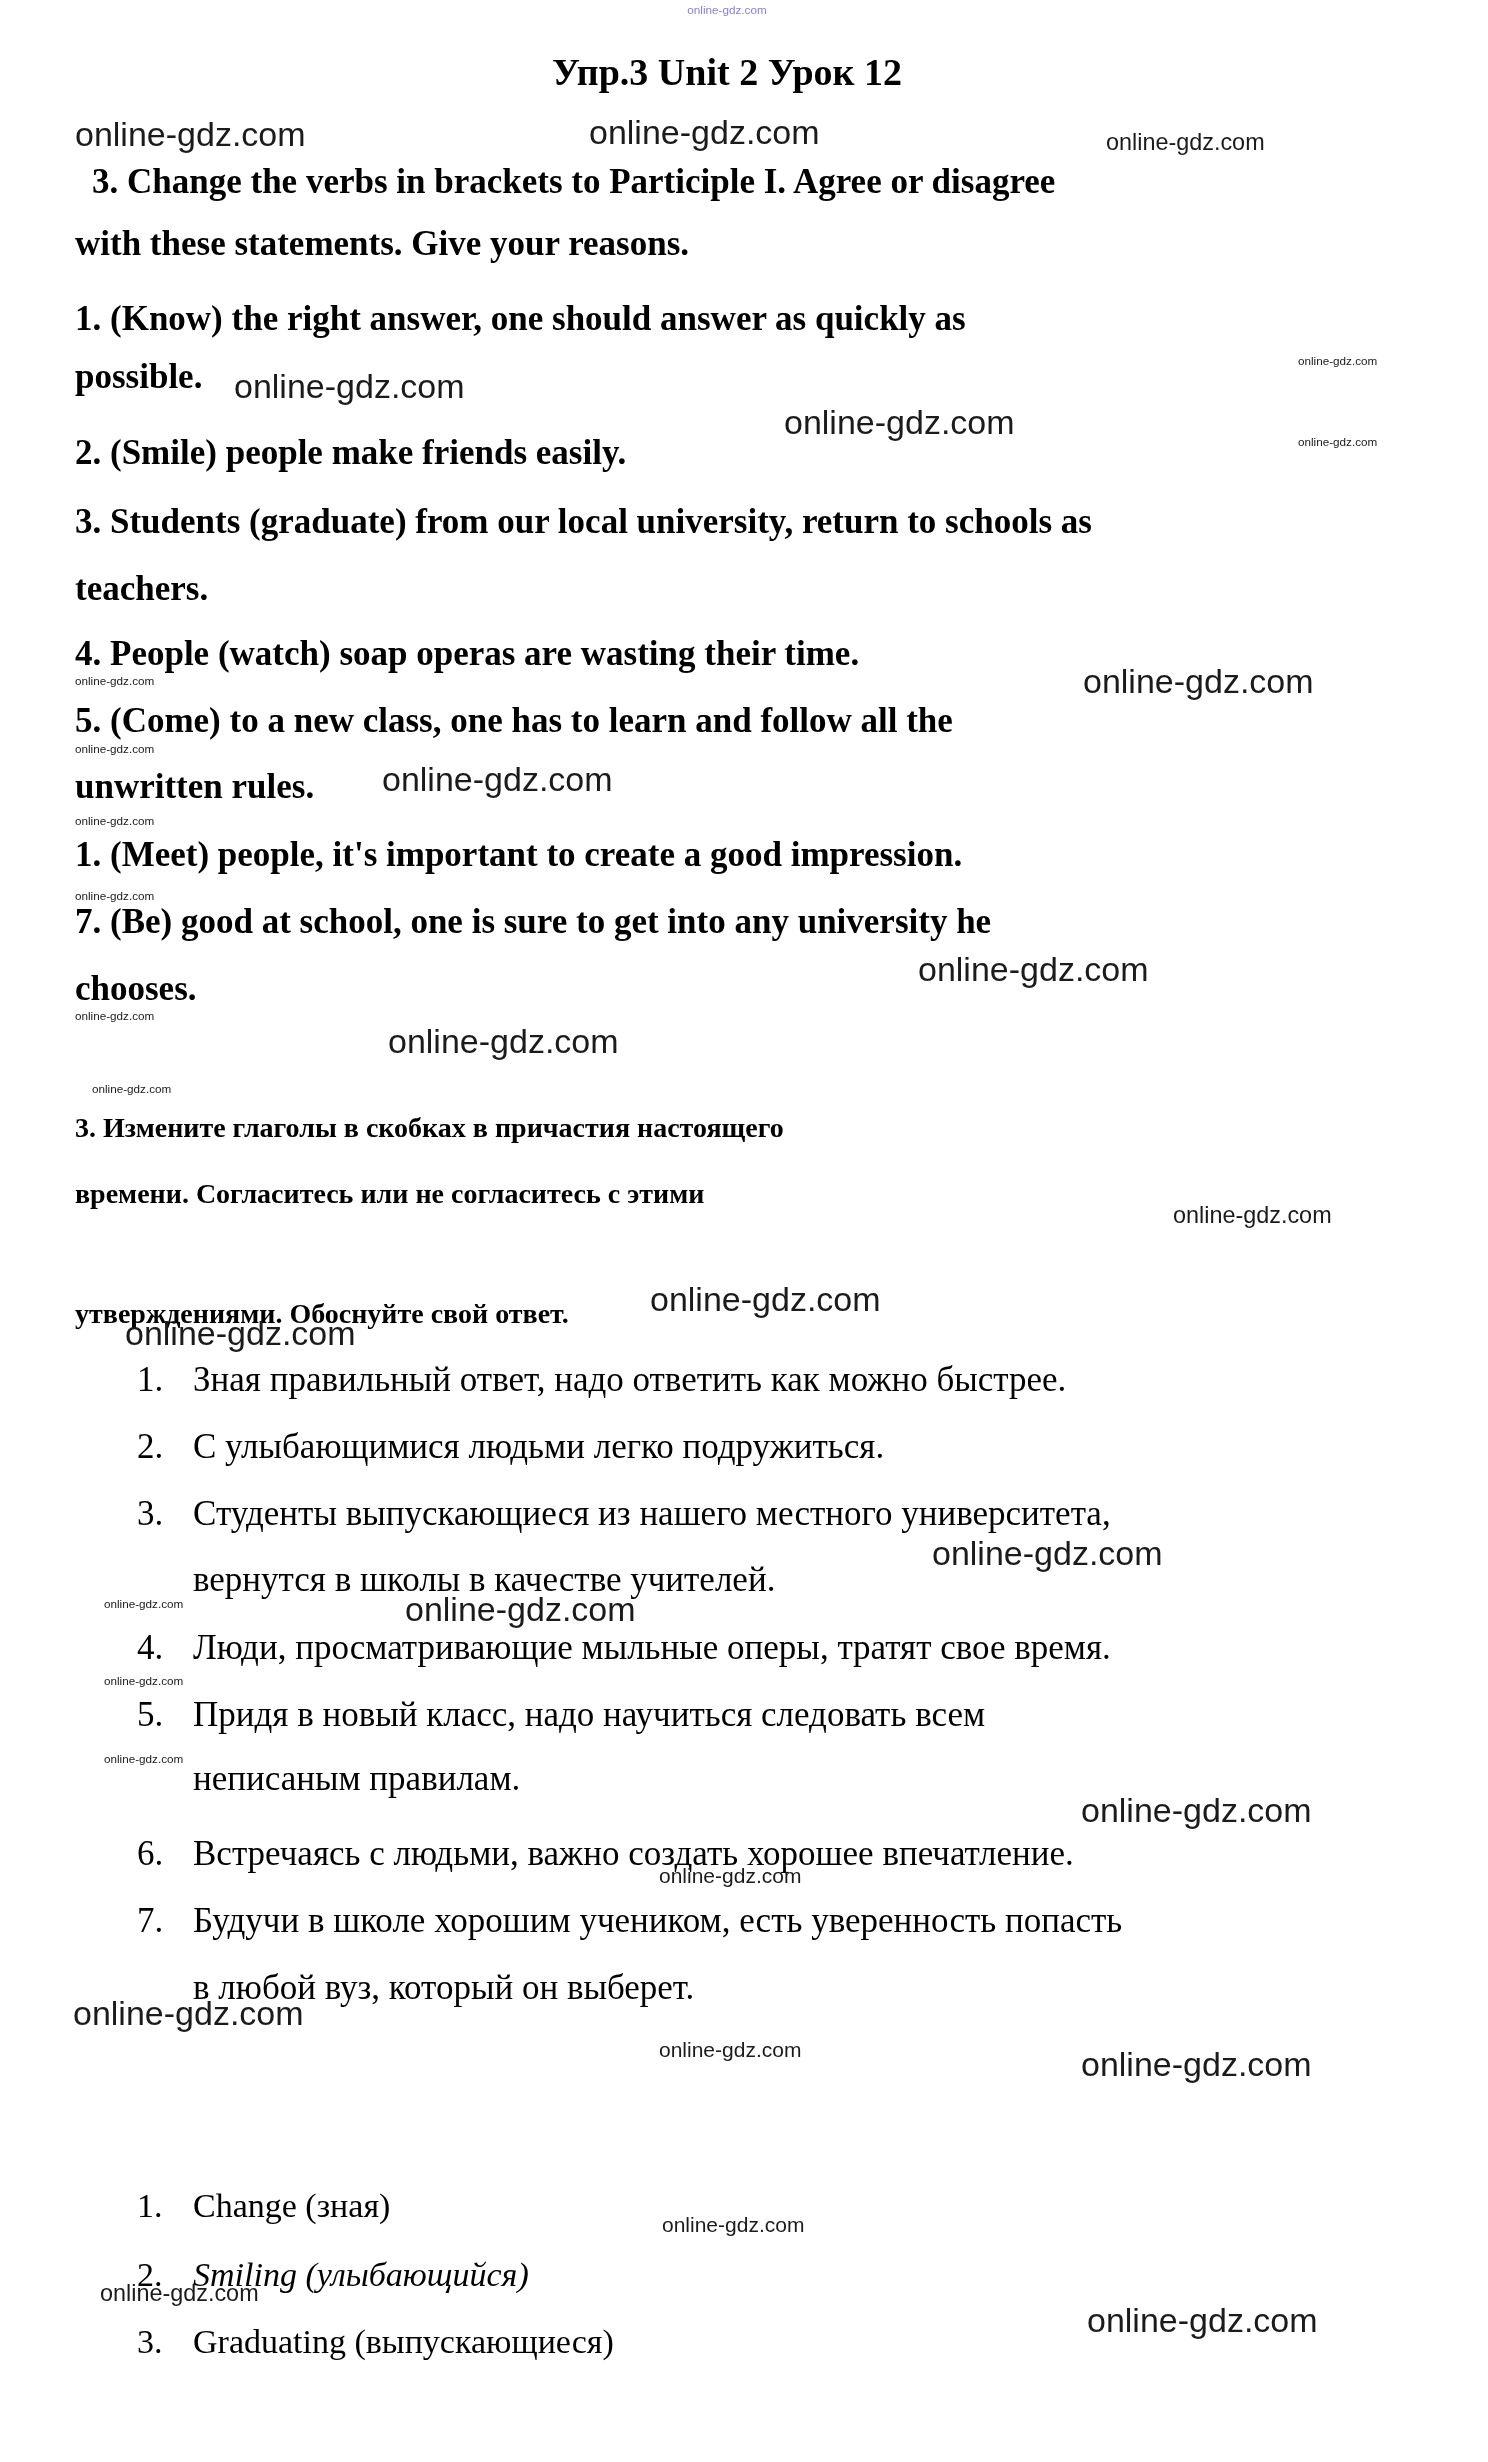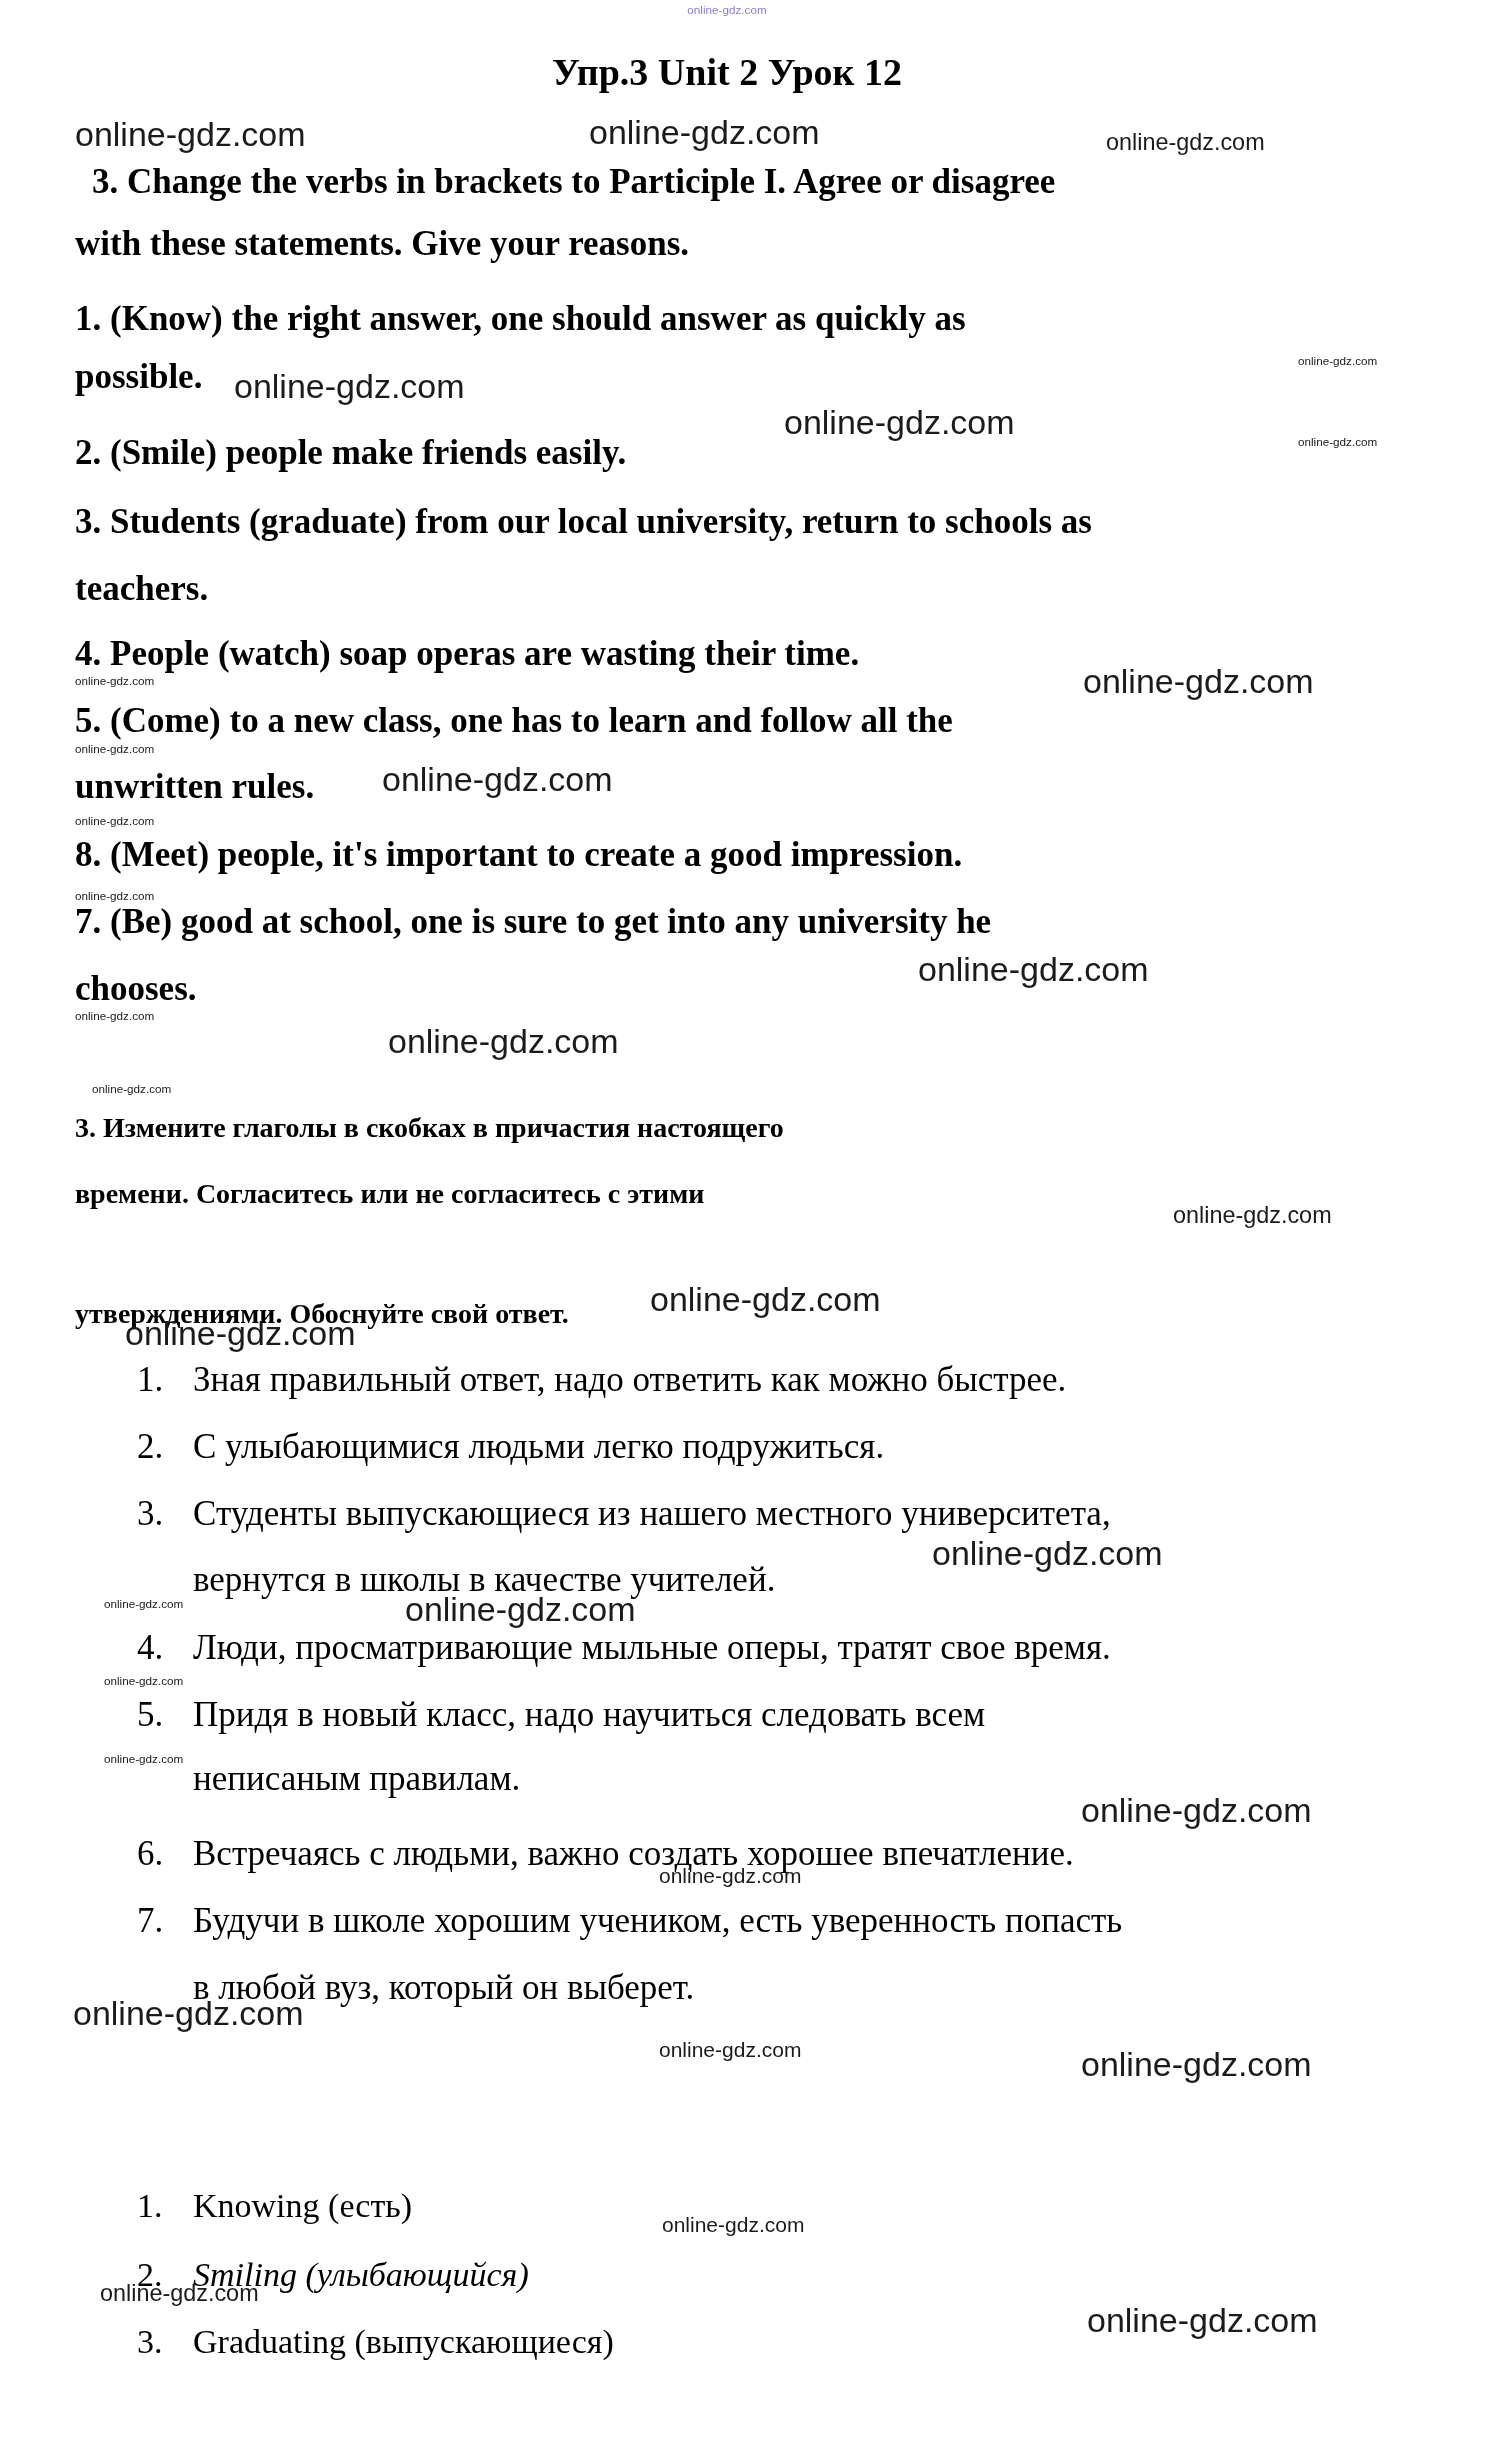--- a/index.html
+++ b/index.html
@@ -78,21 +78,21 @@
   <div class="t eng" style="left:75px; top:634px;">4. People (watch) soap operas are wasting their time.</div>
   <div class="wm wm-xs" style="left:75px; top:675px;">online-gdz.com</div>
   <div class="wm wm-lg" style="left:1083px; top:664px;">online-gdz.com</div>
 
   <div class="t eng" style="left:75px; top:701px;">5. (Come) to a new class, one has to learn and follow all the</div>
   <div class="wm wm-xs" style="left:75px; top:743px;">online-gdz.com</div>
   <div class="t eng" style="left:75px; top:767px;">unwritten rules.</div>
   <div class="wm wm-lg" style="left:382px; top:762px;">online-gdz.com</div>
   <div class="wm wm-xs" style="left:75px; top:815px;">online-gdz.com</div>
 
-  <div class="t eng" style="left:75px; top:835px;">8. (Meet) people, it's important to create a good impression.</div>
+  <div class="t eng" style="left:75px; top:835px;">1. (Meet) people, it's important to create a good impression.</div>
   <div class="wm wm-xs" style="left:75px; top:890px;">online-gdz.com</div>
 
   <div class="t eng" style="left:75px; top:902px;">7. (Be) good at school, one is sure to get into any university he</div>
   <div class="wm wm-lg" style="left:918px; top:952px;">online-gdz.com</div>
   <div class="t eng" style="left:75px; top:969px;">chooses.</div>
   <div class="wm wm-xs" style="left:75px; top:1010px;">online-gdz.com</div>
   <div class="wm wm-lg" style="left:388px; top:1024px;">online-gdz.com</div>
   <div class="wm wm-xs" style="left:92px; top:1083px;">online-gdz.com</div>
 
   <div class="t rus-head" style="left:75px; top:1112px;">3. Измените глаголы в скобках в причастия настоящего</div>
@@ -130,21 +130,21 @@
   <div class="wm wm-sm" style="left:659px; top:1865px;">online-gdz.com</div>
 
   <div class="t rus" style="left:137px; top:1901px;">7.</div>
   <div class="t rus" style="left:193px; top:1968px;">в любой вуз, который он выберет.</div>
   <div class="t rus" style="left:193px; top:1901px;">Будучи в школе хорошим учеником, есть уверенность попасть</div>
   <div class="wm wm-lg" style="left:73px; top:1996px;">online-gdz.com</div>
   <div class="wm wm-sm" style="left:659px; top:2039px;">online-gdz.com</div>
   <div class="wm wm-lg" style="left:1081px; top:2047px;">online-gdz.com</div>
 
   <div class="t ans" style="left:137px; top:2187px;">1.</div>
-  <div class="t ans" style="left:193px; top:2187px;">Knowing (есть)</div>
+  <div class="t ans" style="left:193px; top:2187px;">Change (зная)</div>
   <div class="wm wm-sm" style="left:662px; top:2214px;">online-gdz.com</div>
 
   <div class="t ans" style="left:137px; top:2256px;">2.</div>
   <div class="t ans" style="left:193px; top:2256px;font-style:italic;">Smiling (улыбающийся)</div>
   <div class="wm wm-md" style="left:100px; top:2282px;">online-gdz.com</div>
 
   <div class="t ans" style="left:137px; top:2323px;">3.</div>
   <div class="t ans" style="left:193px; top:2323px;">Graduating (выпускающиеся)</div>
   <div class="wm wm-lg" style="left:1087px; top:2303px;">online-gdz.com</div>
 

